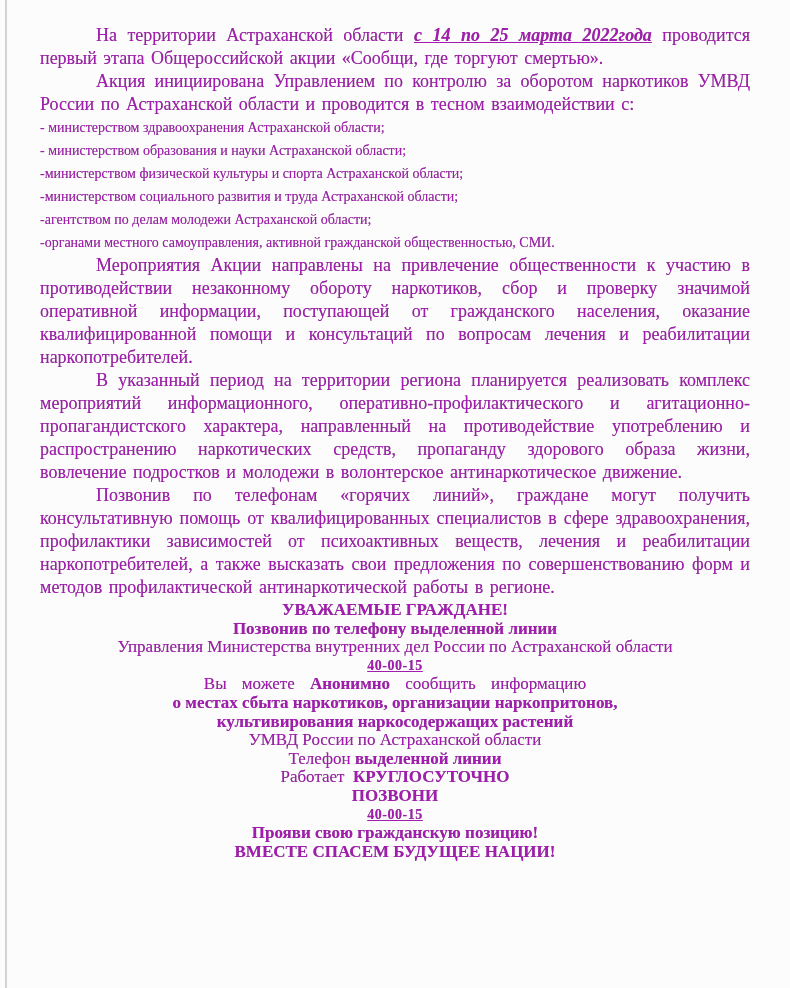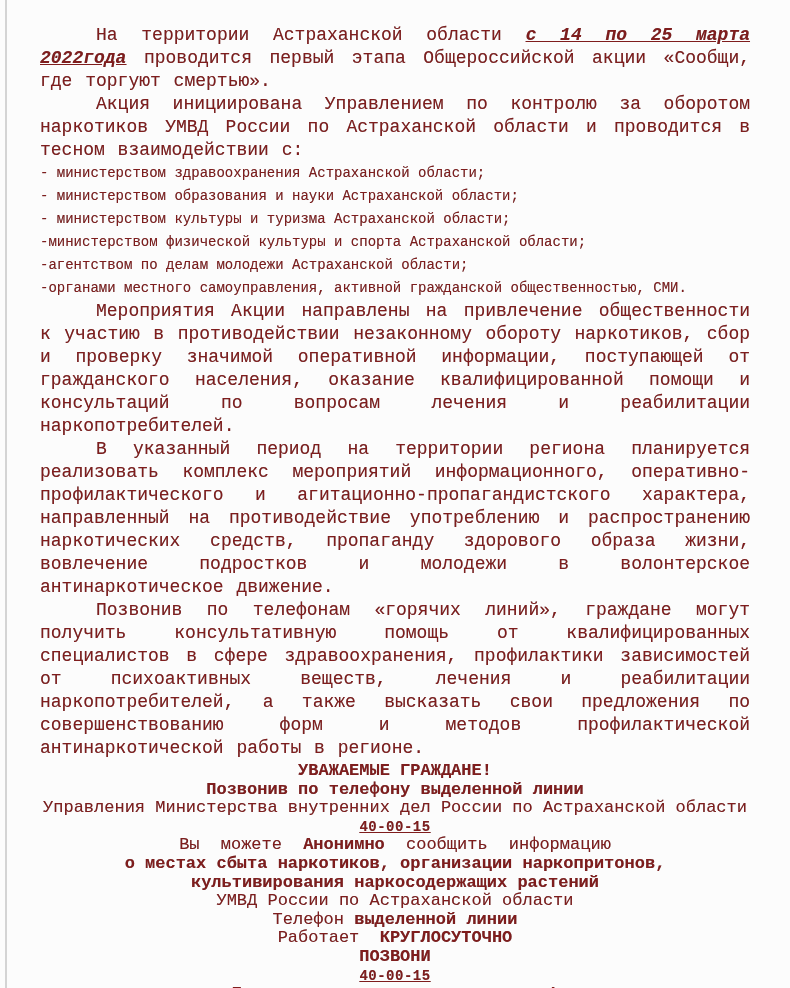--- a/index.html
+++ b/index.html
@@ -1,22 +1,22 @@
 <!DOCTYPE html>
 <html><head>
 <meta charset="utf-8">
 <style>
   html, body { margin: 0; padding: 0; background: #ffffff; }
   .page {
     position: relative;
     width: 790px;
     height: 988px;
     background: #fcfcfc;
-    font-family: Liberation Mono, monospace;
-    color: #7f1d1d;
+    font-family: Liberation Serif, serif;
+    color: #a21caf;
     overflow: hidden;
     text-shadow: 0 0 0.5px rgba(40,40,40,0.45);
   }
   .page-edge {
     position: absolute;
     left: 5px; top: 0;
     width: 2px; height: 100%;
     background: #d4d4d4;
   }
   .content {
@@ -58,22 +58,22 @@
   <div class="page-edge"></div>
   <div class="content">
 
     <p class="body"><span>На территории Астраханской области </span><span class="biu">с 14 по 25 марта 2022года</span><span> проводится первый этапа Общероссийской акции «Сообщи, где торгуют смертью».</span></p>
 
     <p class="body">Акция инициирована Управлением по контролю за оборотом наркотиков УМВД России по Астраханской области и проводится в тесном взаимодействии с:</p>
 
     <div class="list">
       <div class="list-item">- министерством здравоохранения Астраханской области;</div>
       <div class="list-item">- министерством образования и науки Астраханской области;</div>
-      <div class="list-item">- министерством культуры и туризма Астраханской области;</div>
       <div class="list-item">-министерством физической культуры и спорта Астраханской области;</div>
+      <div class="list-item">-министерством социального развития и труда Астраханской области;</div>
       <div class="list-item">-агентством по делам молодежи Астраханской области;</div>
       <div class="list-item">-органами местного самоуправления, активной гражданской общественностью, СМИ.</div>
     </div>
 
     <p class="body sp">Мероприятия Акции направлены на привлечение общественности к участию в противодействии незаконному обороту наркотиков, сбор и проверку значимой оперативной информации, поступающей от гражданского населения, оказание квалифицированной помощи и консультаций по вопросам лечения и реабилитации наркопотребителей.</p>
 
     <p class="body sp">В указанный период на территории региона планируется реализовать комплекс мероприятий информационного, оперативно-профилактического и агитационно-пропагандистского характера, направленный на противодействие употреблению и распространению наркотических средств, пропаганду здорового образа жизни, вовлечение подростков и молодежи в волонтерское антинаркотическое движение.</p>
 
     <p class="body sp">Позвонив по телефонам «горячих линий», граждане могут получить консультативную помощь от квалифицированных специалистов в сфере здравоохранения, профилактики зависимостей от психоактивных веществ, лечения и реабилитации наркопотребителей, а также высказать свои предложения по совершенствованию форм и методов профилактической антинаркотической работы в регионе.</p>
 

